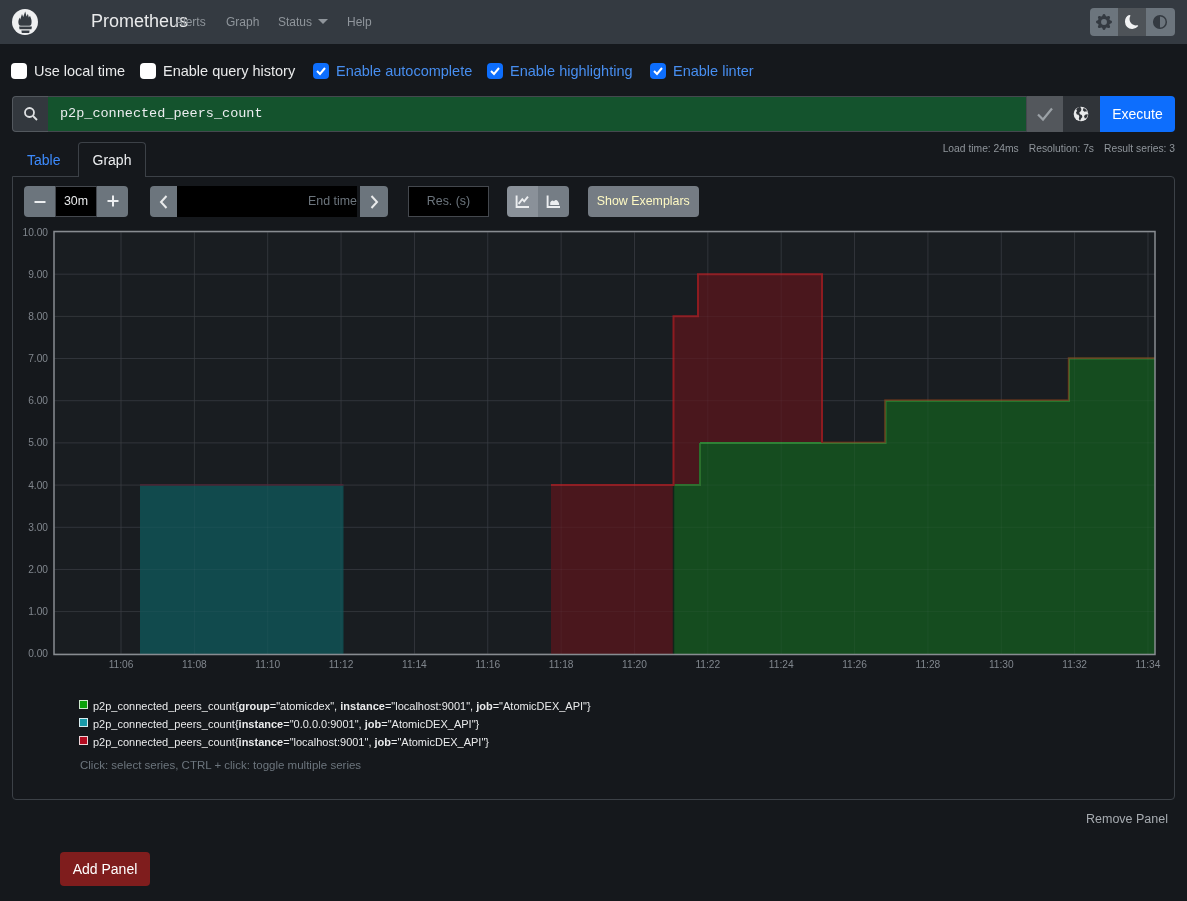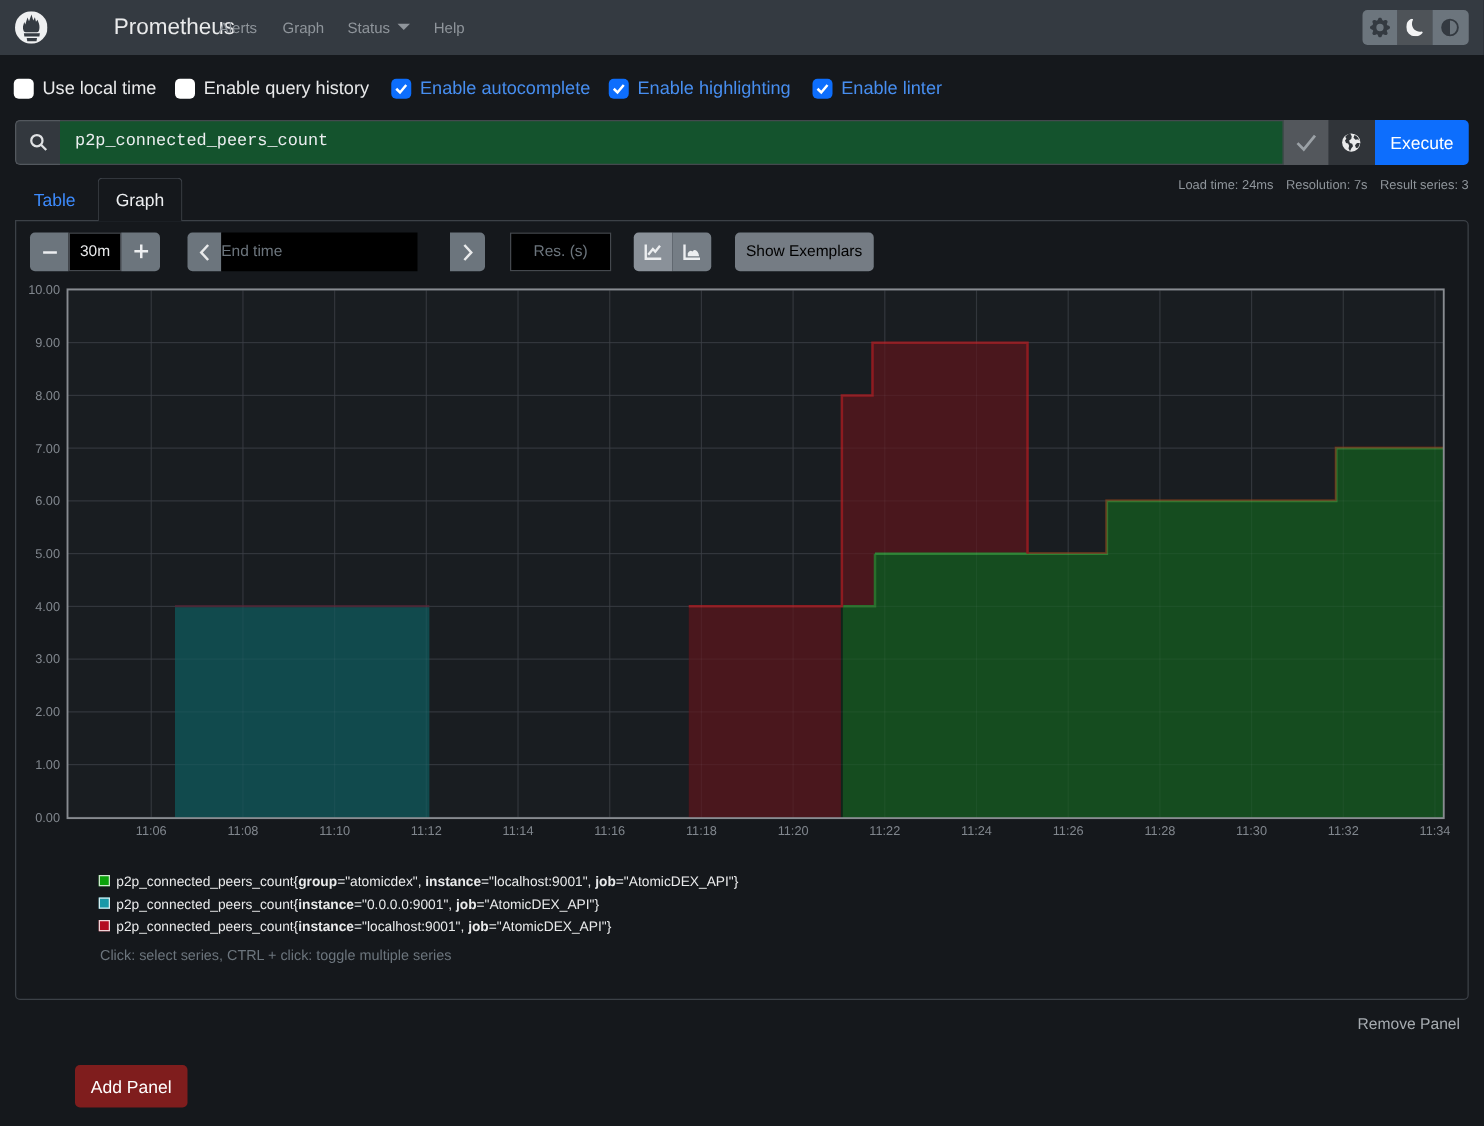--- a/index.html
+++ b/index.html
@@ -141,38 +141,38 @@
 <div class="ctl gbtn" style="left:24px; top:186px; width:31px; border-radius:4px 0 0 4px;"><svg width="12" height="12" viewBox="0 0 12 12" style="margin-top:10px;">
       <path d="M0.5 6 H11.5" stroke="#eceef0" stroke-width="2"></path>
     </svg></div>
 <div class="ctl ginput" style="left:55px; top:186px; width:42px; line-height:29px; font-size:12.4px;">30m</div>
 <div class="ctl gbtn" style="left:97px; top:186px; width:31px; border-radius:0 4px 4px 0;"><svg width="12" height="12" viewBox="0 0 12 12" style="margin-top:9px;">
       <path d="M0.5 6 H11.5 M6 0.5 V11.5" stroke="#eceef0" stroke-width="2"></path>
     </svg></div>
 <div class="ctl gbtn" style="left:150px; top:186px; width:27px; border-radius:4px 0 0 4px;"><svg width="9" height="14" viewBox="0 0 9 14" style="margin-top:8.5px;">
       <path d="M7.5 1 L2 7 L7.5 13" stroke="#e9eaeb" stroke-width="2" fill="none"></path>
     </svg></div>
-<div class="ctl" style="left:177px; top:186px; width:157px; background:#000; color:#6c757d; text-align:left; line-height:31px; font-size:12.4px;">End time</div>
+<div class="ctl" style="left:177px; top:186px; width:180px; background:#000; color:#6c757d; text-align:right; line-height:31px; font-size:12.4px;">End time</div>
 <div class="ctl gbtn" style="left:360px; top:186px; width:28px; border-radius:0 4px 4px 0;"><svg width="9" height="14" viewBox="0 0 9 14" style="margin-top:8.5px;">
       <path d="M1.5 1 L7 7 L1.5 13" stroke="#e9eaeb" stroke-width="2" fill="none"></path>
     </svg></div>
 <div class="ctl ginput" style="left:408px; top:186px; width:81px; color:#6c757d; line-height:29px; font-size:12.4px;">Res. (s)</div>
 <div class="ctl" style="left:507px; top:186px; width:31px; background:#8a9199; border-radius:4px 0 0 4px;">
   <svg width="15" height="15" viewBox="0 0 15 15" style="margin:8px;">
       <path d="M1.6 1.5 V13 H14" stroke="#eceef0" stroke-width="1.9" fill="none"></path>
       <path d="M3.6 9.8 L7.3 5.2 L9.2 7.3 L13 2.6" stroke="#eceef0" stroke-width="1.9" fill="none"></path>
     </svg>
 </div>
 <div class="ctl" style="left:538px; top:186px; width:31px; background:#757d85; border-radius:0 4px 4px 0;">
   <svg width="15" height="15" viewBox="0 0 15 15" style="margin:8px;">
       <path d="M1.6 1.5 V13 H14" stroke="#eceef0" stroke-width="1.9" fill="none"></path>
       <path d="M4.2 11 L4.2 8.6 Q5.8 5.4 8 7.2 Q10 4.8 12 7.4 Q13.2 8.8 13.2 11 Z" fill="#eceef0"></path>
     </svg>
 </div>
-<div class="ctl gbtn" style="left:588px; top:186px; width:110.5px; border-radius:4px; font-size:12.4px; line-height:31px; white-space:nowrap; color:#000000; background:#757c84;">Show Exemplars</div>
+<div class="ctl gbtn" style="left:588px; top:186px; width:110.5px; border-radius:4px; font-size:12.4px; line-height:31px; white-space:nowrap; color:#fef9c3; background:#757c84;">Show Exemplars</div>
 
 <svg id="chart" class="abs" style="left:0; top:0;" width="1187" height="901" viewBox="0 0 1187 901">
     <rect x="54" y="231.5" width="1101" height="423" fill="#191d21"></rect>
     <g stroke="#2b2f34" stroke-width="1">
       <line x1="121.0" y1="231.5" x2="121.0" y2="654.5"></line>
       <line x1="194.36" y1="231.5" x2="194.36" y2="654.5"></line>
       <line x1="267.71" y1="231.5" x2="267.71" y2="654.5"></line>
       <line x1="341.06" y1="231.5" x2="341.06" y2="654.5"></line>
       <line x1="414.42" y1="231.5" x2="414.42" y2="654.5"></line>
       <line x1="487.78" y1="231.5" x2="487.78" y2="654.5"></line>

